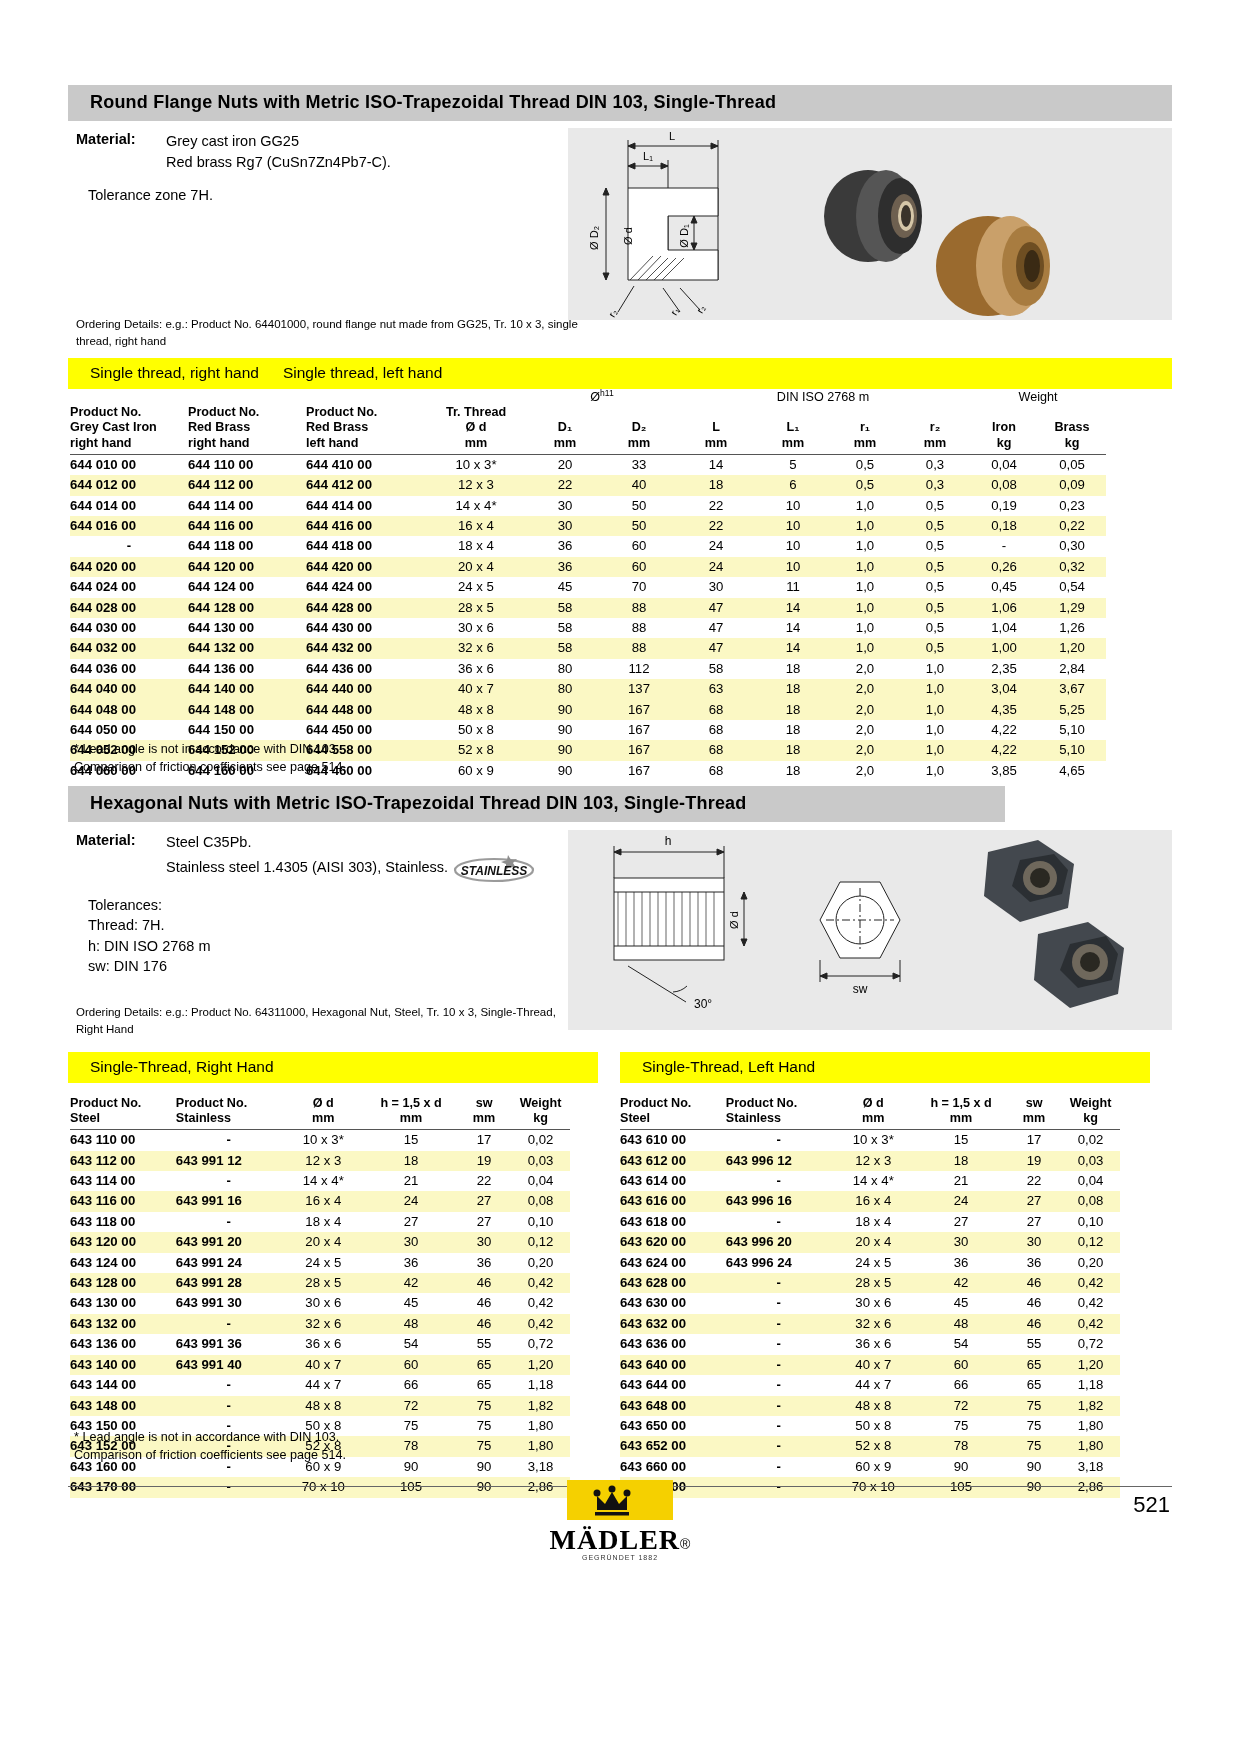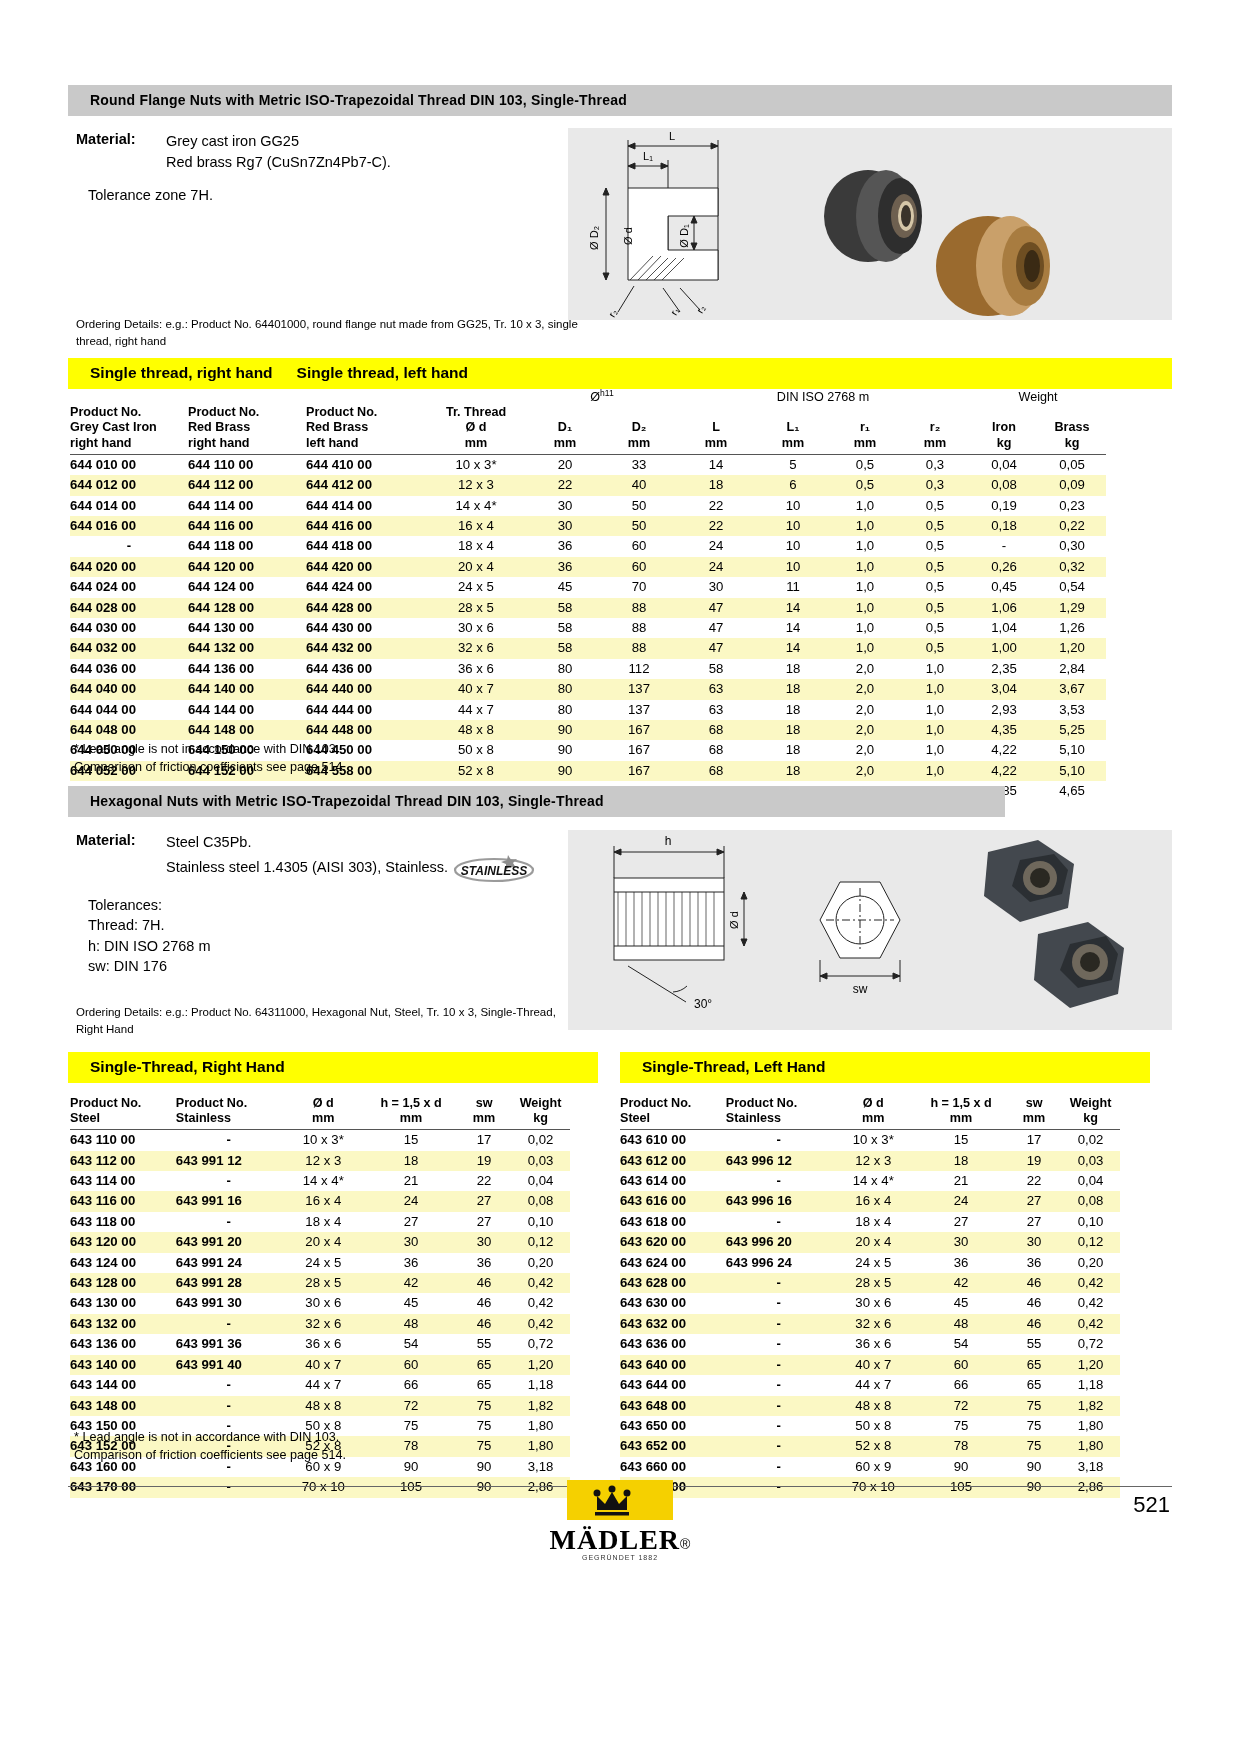--- a/index.html
+++ b/index.html
@@ -12,27 +12,27 @@
     position:relative;
     overflow:hidden;
   }
   .page { position:absolute; left:0; top:0; width:1240px; height:1754px; }
 
   
   .section-bar {
     background:#c9c9c9;
     padding:7px 4px 8px 22px;
     font-weight:bold;
-    font-size:14px;
+    font-size:18px;
     letter-spacing:0.2px;
   }
   .yellow-bar {
     background:#ffff00;
     padding:6px 16px 7px 22px;
-    font-weight:bold;
+    font-weight:normal;
     font-size:15.5px;
   }
   .yellow-bar .sp { display:inline-block; width:24px; }
 
   
   .mat-row { display:flex; font-size:14.5px; }
   .mat-label { width:90px; font-weight:bold; }
   .mat-val { line-height:1.42; }
   .plain { font-size:14.5px; line-height:1.42;margin-left:12px; }
 
@@ -398,34 +398,20 @@
             <td>40 x 7</td>
             <td>80</td>
             <td>137</td>
             <td>63</td>
             <td>18</td>
             <td>2,0</td>
             <td>1,0</td>
             <td>3,04</td>
             <td>3,67</td>
           </tr>
-          <tr class="r">
-            <td class="pn">644 044 00</td>
-            <td class="pn">644 144 00</td>
-            <td class="pn">644 444 00</td>
-            <td>44 x 7</td>
-            <td>80</td>
-            <td>137</td>
-            <td>63</td>
-            <td>18</td>
-            <td>2,0</td>
-            <td>1,0</td>
-            <td>2,93</td>
-            <td>3,53</td>
-          </tr>
           <tr class="r alt">
             <td class="pn">644 048 00</td>
             <td class="pn">644 148 00</td>
             <td class="pn">644 448 00</td>
             <td>48 x 8</td>
             <td>90</td>
             <td>167</td>
             <td>68</td>
             <td>18</td>
             <td>2,0</td>

